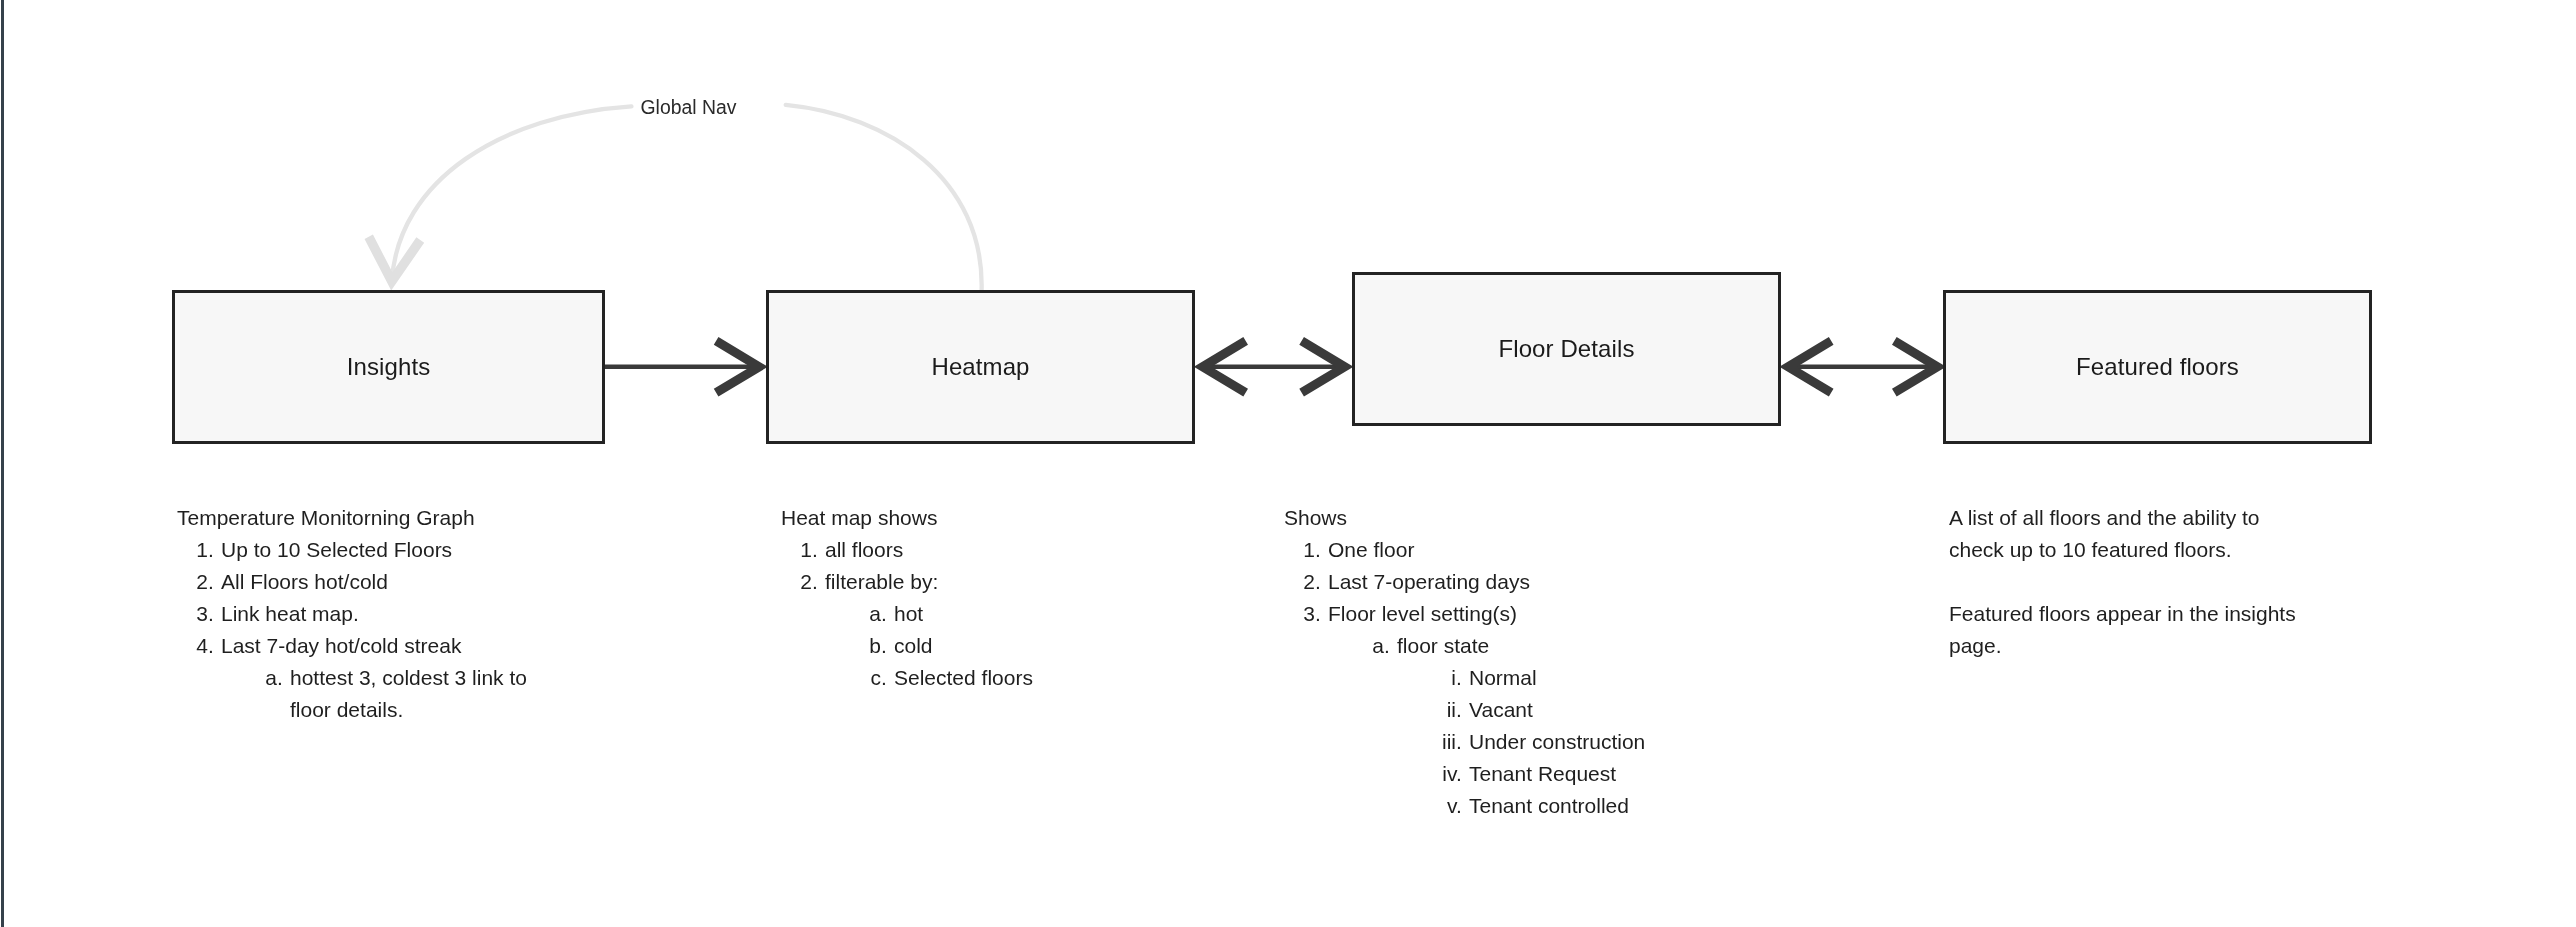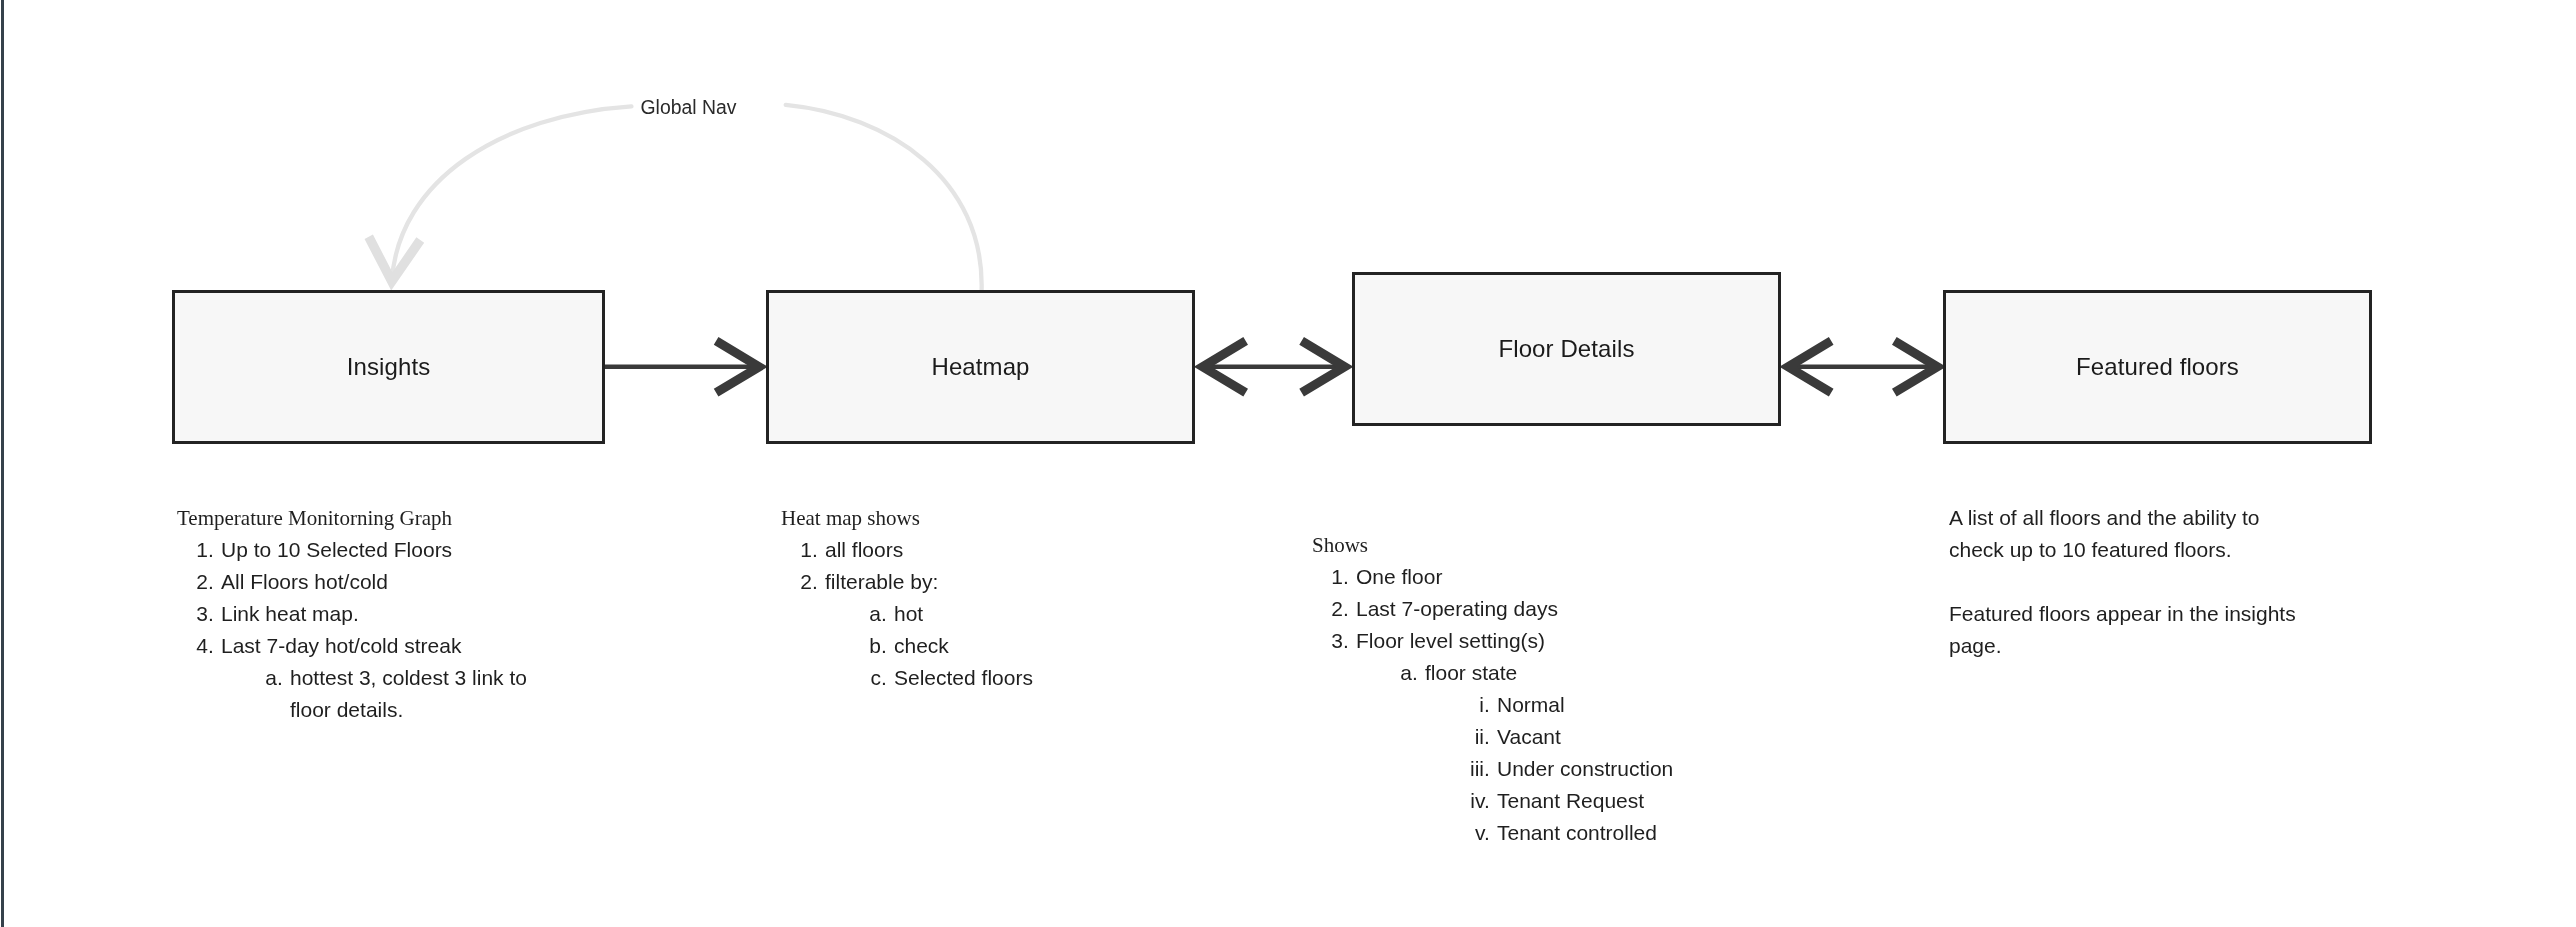--- a/index.html
+++ b/index.html
@@ -55,21 +55,20 @@
   }
   
   .notes {
     position: absolute;
     font-size: 21px;
     line-height: 32px;
     color: #1f1f1f;
   }
   .notes .head {
     white-space: nowrap;
-    font-family: Liberation Serif, serif;
   }
   .lvl1 {
     display: flex;
     white-space: nowrap;
   }
   .lvl1 .marker {
     width: 44px;
     text-align: right;
     padding-right: 7.2px;
     box-sizing: border-box;
@@ -207,29 +206,29 @@
       <span class="marker">2.</span>
       <span class="body">filterable by:</span>
     </div>
 
     <div class="lvl2">
       <span class="marker">a.</span>
       <span class="body">hot</span>
     </div>
     <div class="lvl2">
       <span class="marker">b.</span>
-      <span class="body">check</span>
+      <span class="body">cold</span>
     </div>
     <div class="lvl2">
       <span class="marker">c.</span>
       <span class="body">Selected floors</span>
     </div>
   </div>
 
-  <div class="notes" style="left:1312px; top:502px; width:431px;margin-top:27px;">
+  <div class="notes" style="left:1284px; top:502px; width:431px;">
     <div class="head">Shows</div>
 
     <div class="lvl1">
       <span class="marker">1.</span>
       <span class="body">One floor</span>
     </div>
     <div class="lvl1">
       <span class="marker">2.</span>
       <span class="body">Last 7-operating days</span>
     </div>

